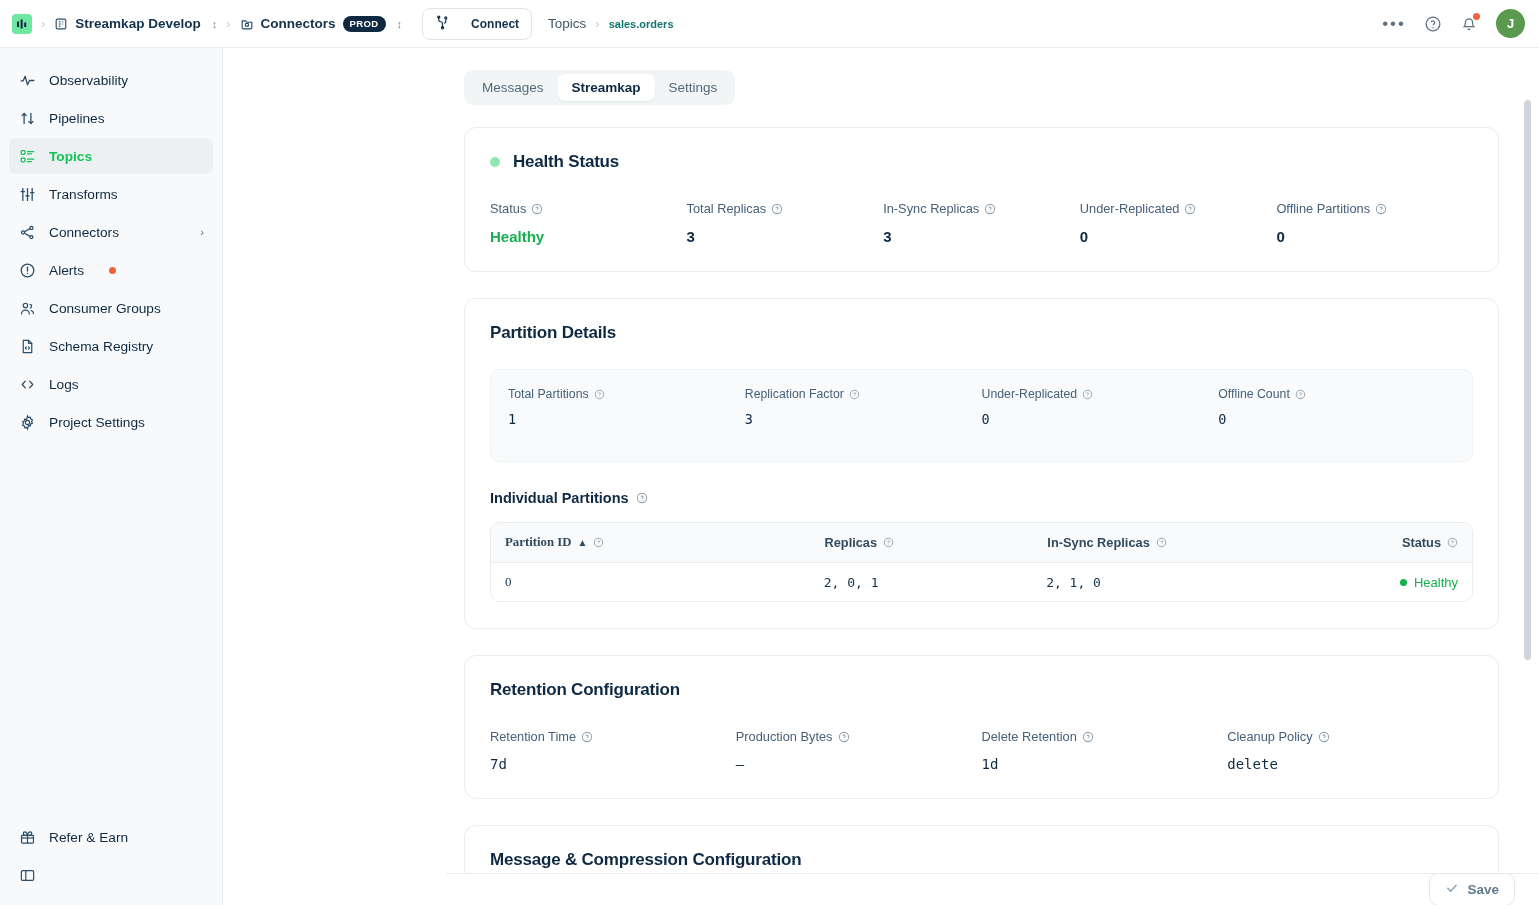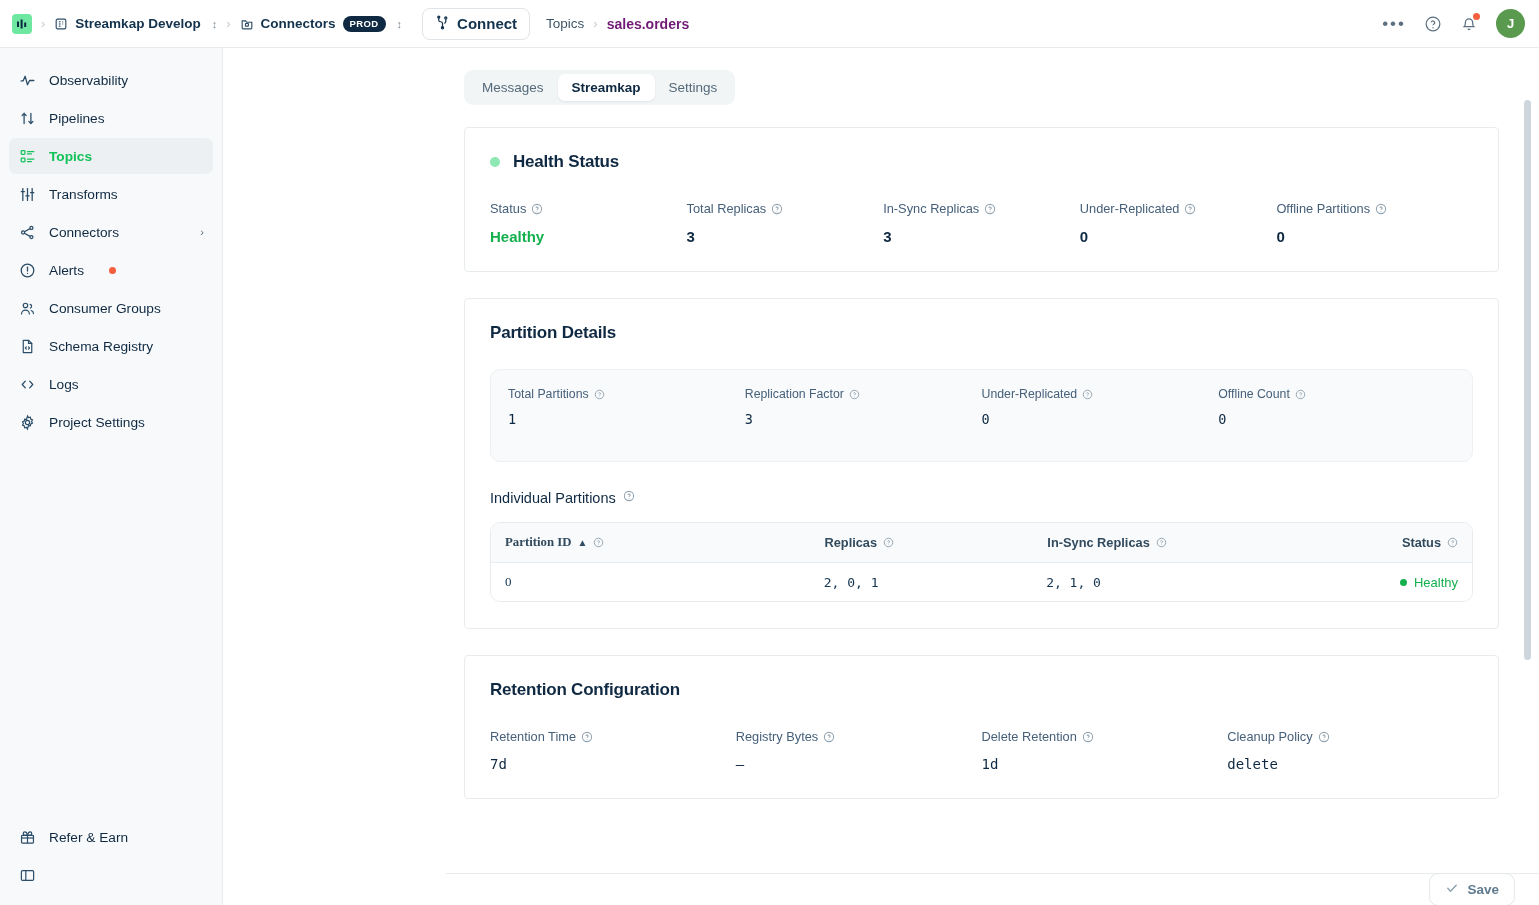--- a/index.html
+++ b/index.html
@@ -34,27 +34,27 @@
     font-size: 13.5px; color: #12324d; font-weight: 600;
     white-space: nowrap;
   }
   .crumb .ic { display:flex; align-items:center; color:#2b4d68; }
   .updown { color: #7e8c99; font-size: 11px; margin-left: 4px; }
   .prod-badge {
     background: #0f2942; color: #fff; font-size: 9.5px; font-weight: 700;
     letter-spacing: .4px; padding: 2.5px 7px; border-radius: 9px;
   }
   .connect-btn {
-    display: flex; align-items: center; gap: 7px;
+    display: flex; align-items: center; gap: 21px;
     border: 1px solid #dfe4e8; border-radius: 8px;
-    padding: 6px 12px; font-size: 15px; font-weight: 600; color: #12324d;
+    padding: 6px 12px; font-size: 12px; font-weight: 600; color: #12324d;
     background: #fff; margin-left: 20px; cursor: pointer;
   }
   .crumb-plain { font-size: 13.5px; color: #3e5668; font-weight: 500; margin-left: 16px; }
-  .crumb-strong { font-size: 14px; color: #701a75; font-weight: 700; }
+  .crumb-strong { font-size: 11px; color: #0f766e; font-weight: 700; }
   .topbar-right { margin-left: auto; display: flex; align-items: center; gap: 18px; }
   .tb-icon { color: #5c7081; display: flex; align-items: center; cursor: pointer; position: relative; }
   .dots { letter-spacing: 2px; font-size: 17px; color:#5c7081; line-height: 10px; }
   .notif-dot {
     position:absolute; top:-2px; right:-2px; width:7px; height:7px;
     border-radius:50%; background:#f4603e;
   }
   .avatar {
     width: 29px; height: 29px; border-radius: 50%;
     background: #5a9a4e; color: #fff; font-size: 13px; font-weight: 600;
@@ -93,21 +93,21 @@
     margin-left: 241px;
   }
   .tab {
     padding: 6px 14px; border-radius: 7px; font-size: 13.5px;
     color: #54697a; cursor: pointer; font-weight: 500;
   }
   .tab.active { background: #fff; color: #0f2942; font-weight: 700; box-shadow: 0 1px 2px rgba(16,40,60,.08); }
 
   .card {
     margin: 0 26px 0 241px;
-    border: 1px solid #e8ecef; border-radius: 4px; background: #fff;
+    border: 1px solid #e8ecef; border-radius: 12px; background: #fff;
     padding: 24px 25px 26px;
   }
   .card + .card { margin-top: 26px; }
 
   .card-title {
     font-size: 17px; font-weight: 700; color: #0f2942; letter-spacing: -0.2px;
     display: flex; align-items: center; gap: 13px;
   }
   .health-dot { width: 10px; height: 10px; border-radius: 50%; background: #8ee8b4; }
 
@@ -125,22 +125,22 @@
 
   .panel {
     margin-top: 26px; background: #f8fafb; border: 1px solid #edf1f3;
     border-radius: 10px; padding: 17px 17px 34px;
   }
   .panel .metric-row { margin-top: 0; }
   .panel .metric-label { font-size: 12.3px; }
   .panel .metric-value { font-size: 13.5px; margin-top: 10px; }
 
   .sub-title {
-    margin-top: 28px; font-size: 14.5px; font-weight: 400; color: #0f2942;
-    display:flex; align-items:flex-start; gap: 7px;
+    margin-top: 28px; font-size: 14.5px; font-weight: 700; color: #0f2942;
+    display:flex; align-items:center; gap: 7px;
   }
 
   .table { margin-top: 16px; border: 1px solid #e8ecef; border-radius: 10px; overflow: hidden; }
   .thead, .trow { display: flex; align-items: center; }
   .thead { background: #f8fafb; height: 40px; border-bottom: 1px solid #e8ecef; }
   .trow { height: 38px; background: #fff; }
   .th, .td { padding: 0 14px; font-size: 12.8px; }
   .th { color: #324a5e; font-weight: 600; display: flex; align-items: center; gap: 6px; }
   .td { color: #12324d; font-family: "DejaVu Sans Mono", monospace; font-size: 13px; }
   .c-pid { width: 360px; font-family: Liberation Serif, serif; }
@@ -654,21 +654,21 @@
                       <path d="M5.7 5.6A1.35 1.35 0 0 1 8.3 6c0 .9-1.3 1.2-1.3 2"></path>
                       <circle cx="7" cy="10" r=".55" fill="#93a3b0" stroke="none"></circle>
                     </svg>
                 </span>
               </div>
               <div class="metric-value mono">7d</div>
             </div>
 
             <div class="metric">
               <div class="metric-label">
-                <span>Registry Bytes</span>
+                <span>Production Bytes</span>
                 <span class="qm">
                   <svg width="12" height="12" viewBox="0 0 14 14" fill="none" stroke="#93a3b0" stroke-width="1.2">
                       <circle cx="7" cy="7" r="5.4"></circle>
                       <path d="M5.7 5.6A1.35 1.35 0 0 1 8.3 6c0 .9-1.3 1.2-1.3 2"></path>
                       <circle cx="7" cy="10" r=".55" fill="#93a3b0" stroke="none"></circle>
                     </svg>
                 </span>
               </div>
               <div class="metric-value mono">–</div>
             </div>
@@ -698,20 +698,23 @@
                     </svg>
                 </span>
               </div>
               <div class="metric-value mono">delete</div>
             </div>
 
           </div>
         </div>
 
         
+        <div class="cut-card">
+          <div class="card-title">Message &amp; Compression Configuration</div>
+        </div>
 
       </div>
 
       <div class="vscroll-track">
         <div class="vscroll" style="top:4px;"></div>
       </div>
 
       <div class="footer">
         <div class="save-btn">
           <span class="chk">

